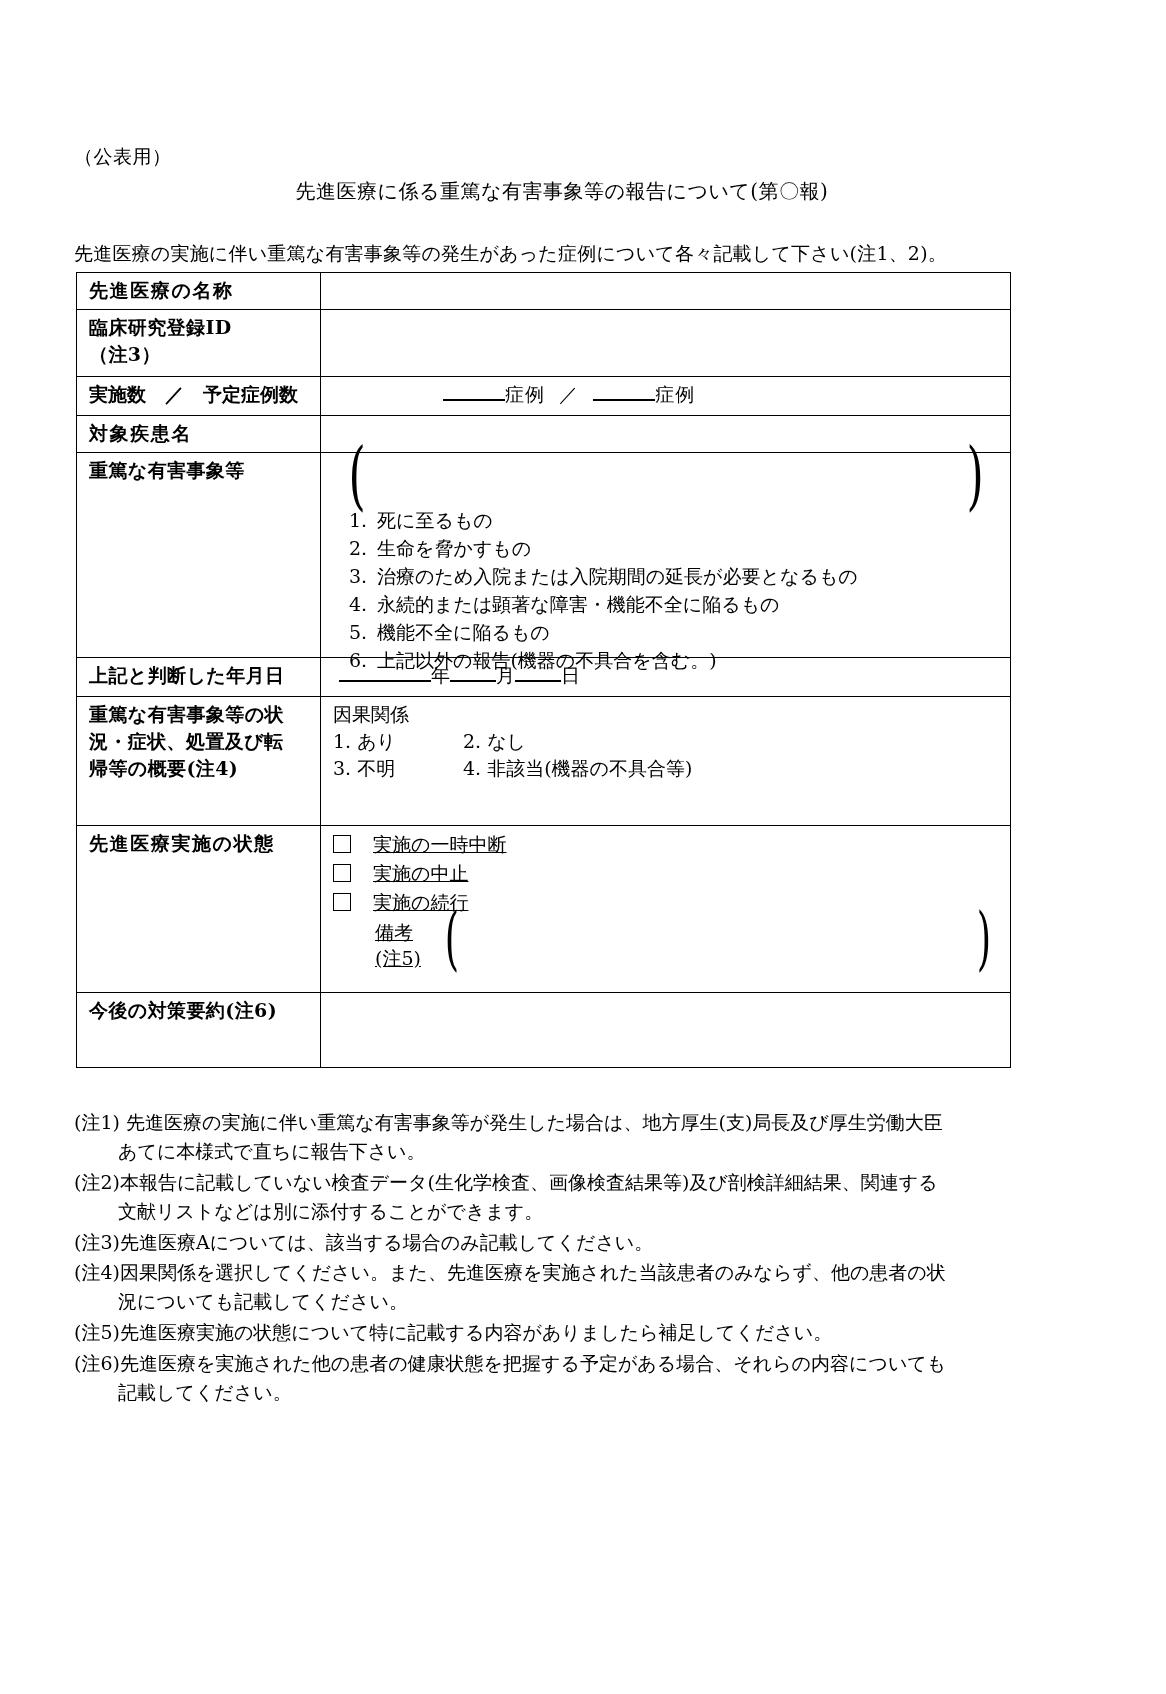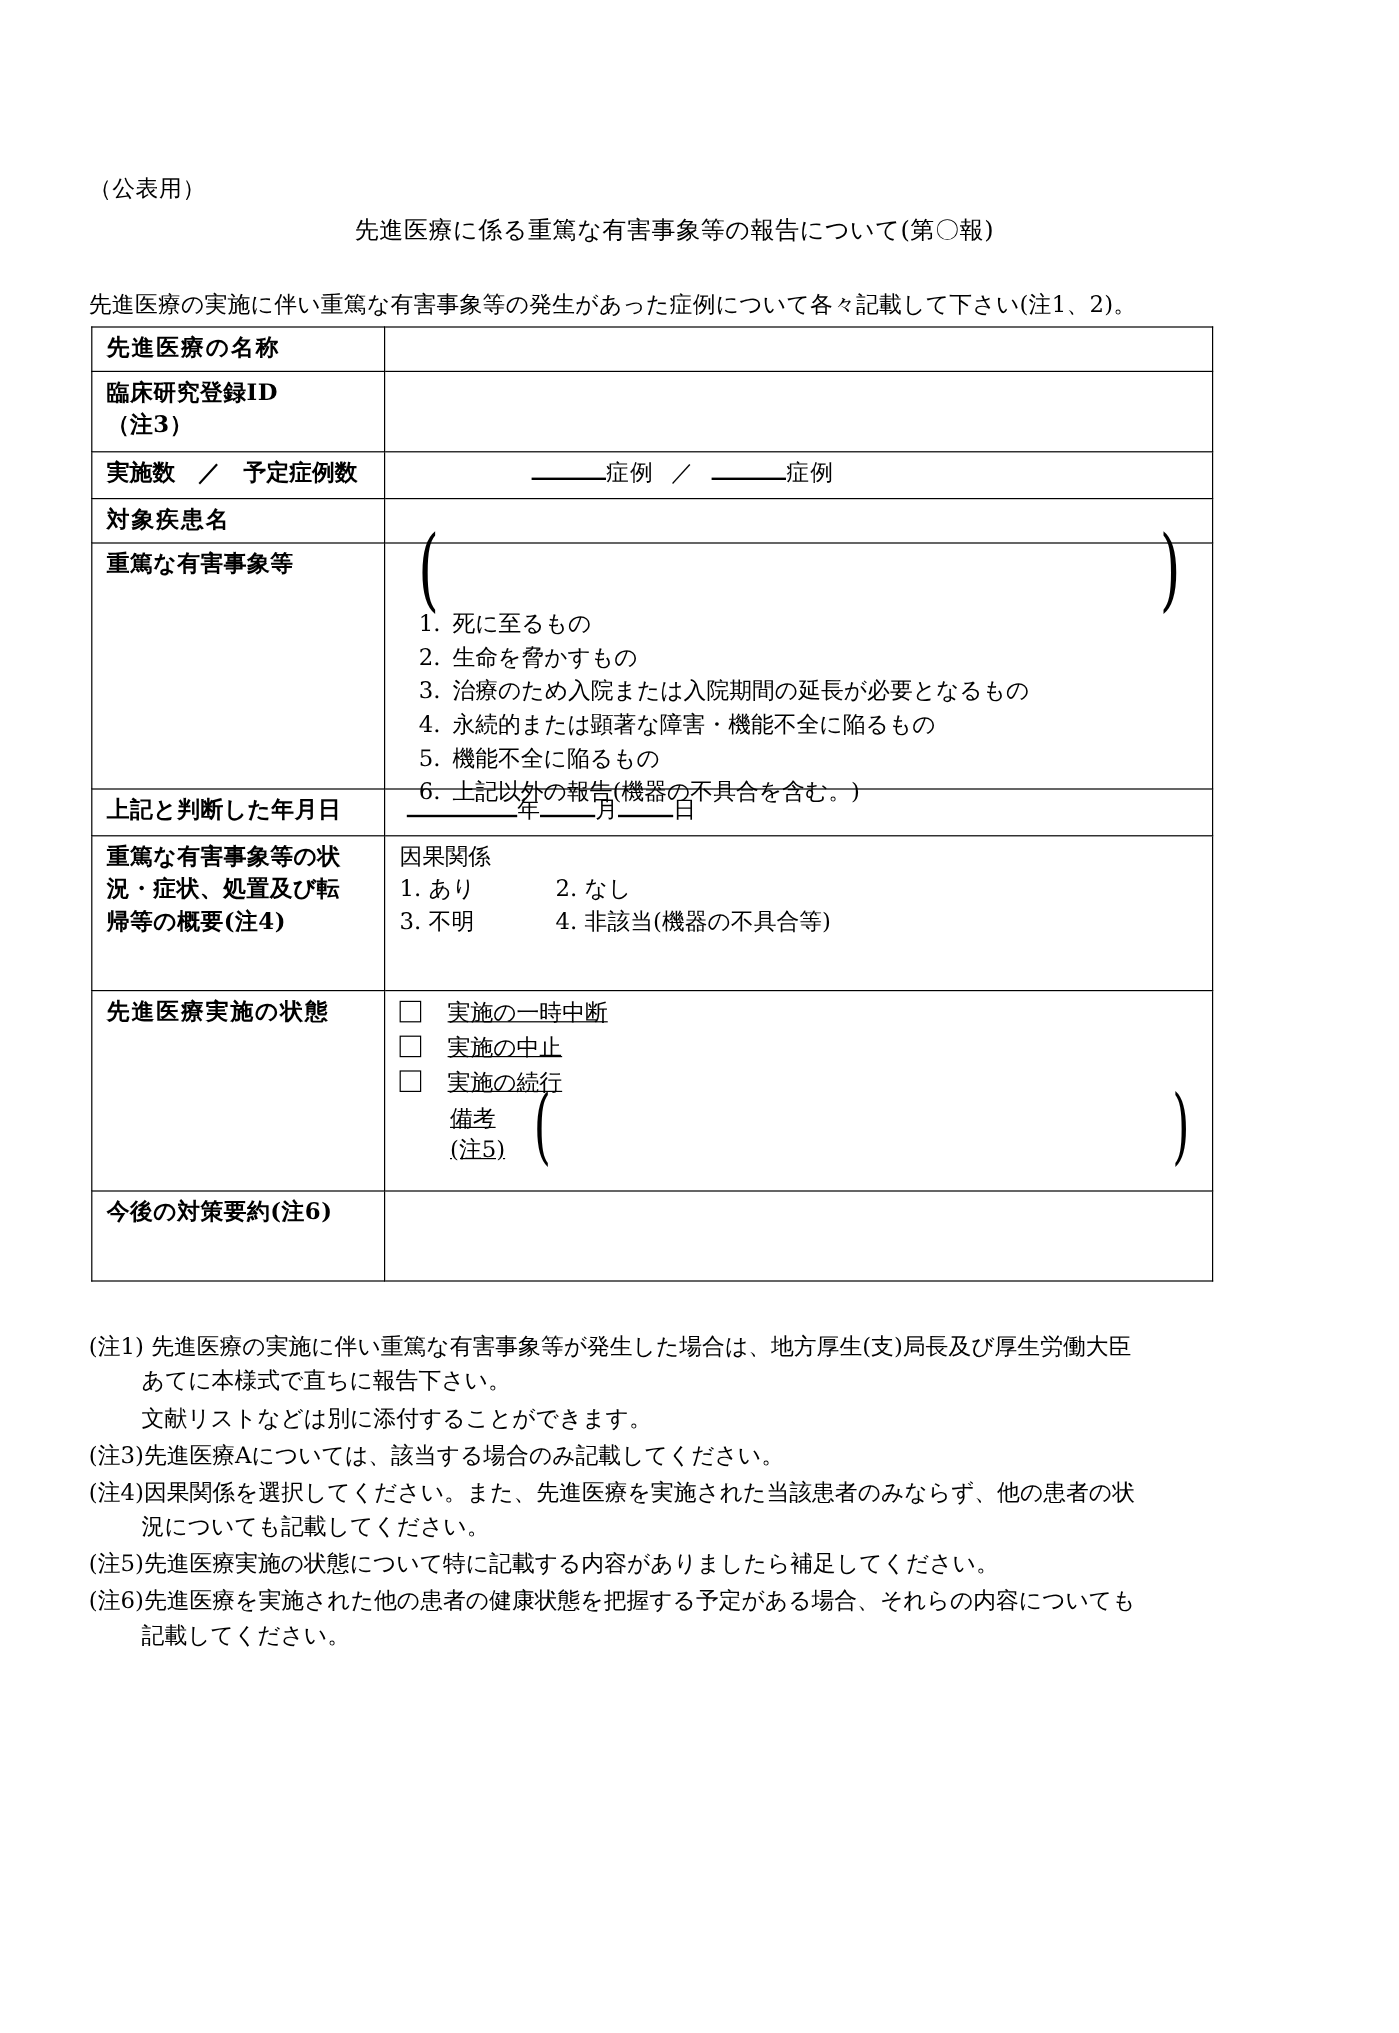--- a/index.html
+++ b/index.html
@@ -298,20 +298,21 @@
 
     </tbody>
   </table>
 
   <div class="notes">
     <div class="note">
       <span>(注1) 先進医療の実施に伴い重篤な有害事象等が発生した場合は、地方厚生(支)局長及び厚生労働大臣</span>
       <span class="cont">あてに本様式で直ちに報告下さい。</span>
     </div>
     <div class="note">
+      <span>(注2)本報告に記載していない検査データ(生化学検査、画像検査結果等)及び剖検詳細結果、関連する</span>
       <span class="cont">文献リストなどは別に添付することができます。</span>
     </div>
     <div class="note">
       <span>(注3)先進医療Aについては、該当する場合のみ記載してください。</span>
     </div>
     <div class="note">
       <span>(注4)因果関係を選択してください。また、先進医療を実施された当該患者のみならず、他の患者の状</span>
       <span class="cont">況についても記載してください。</span>
     </div>
     <div class="note">

